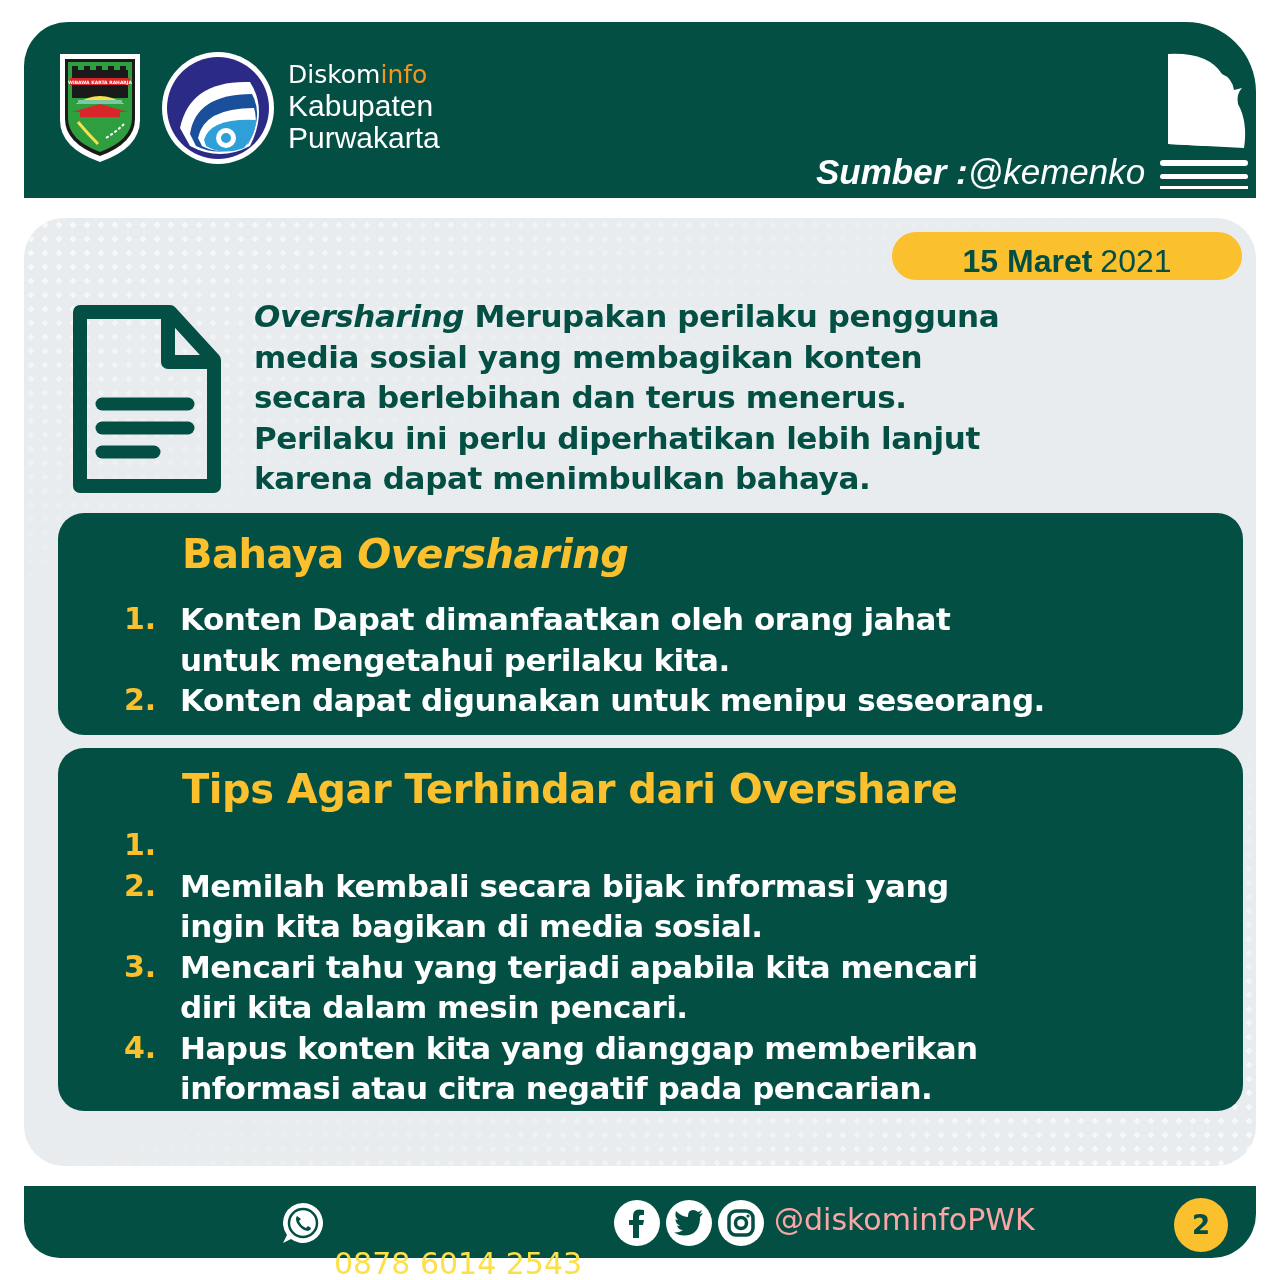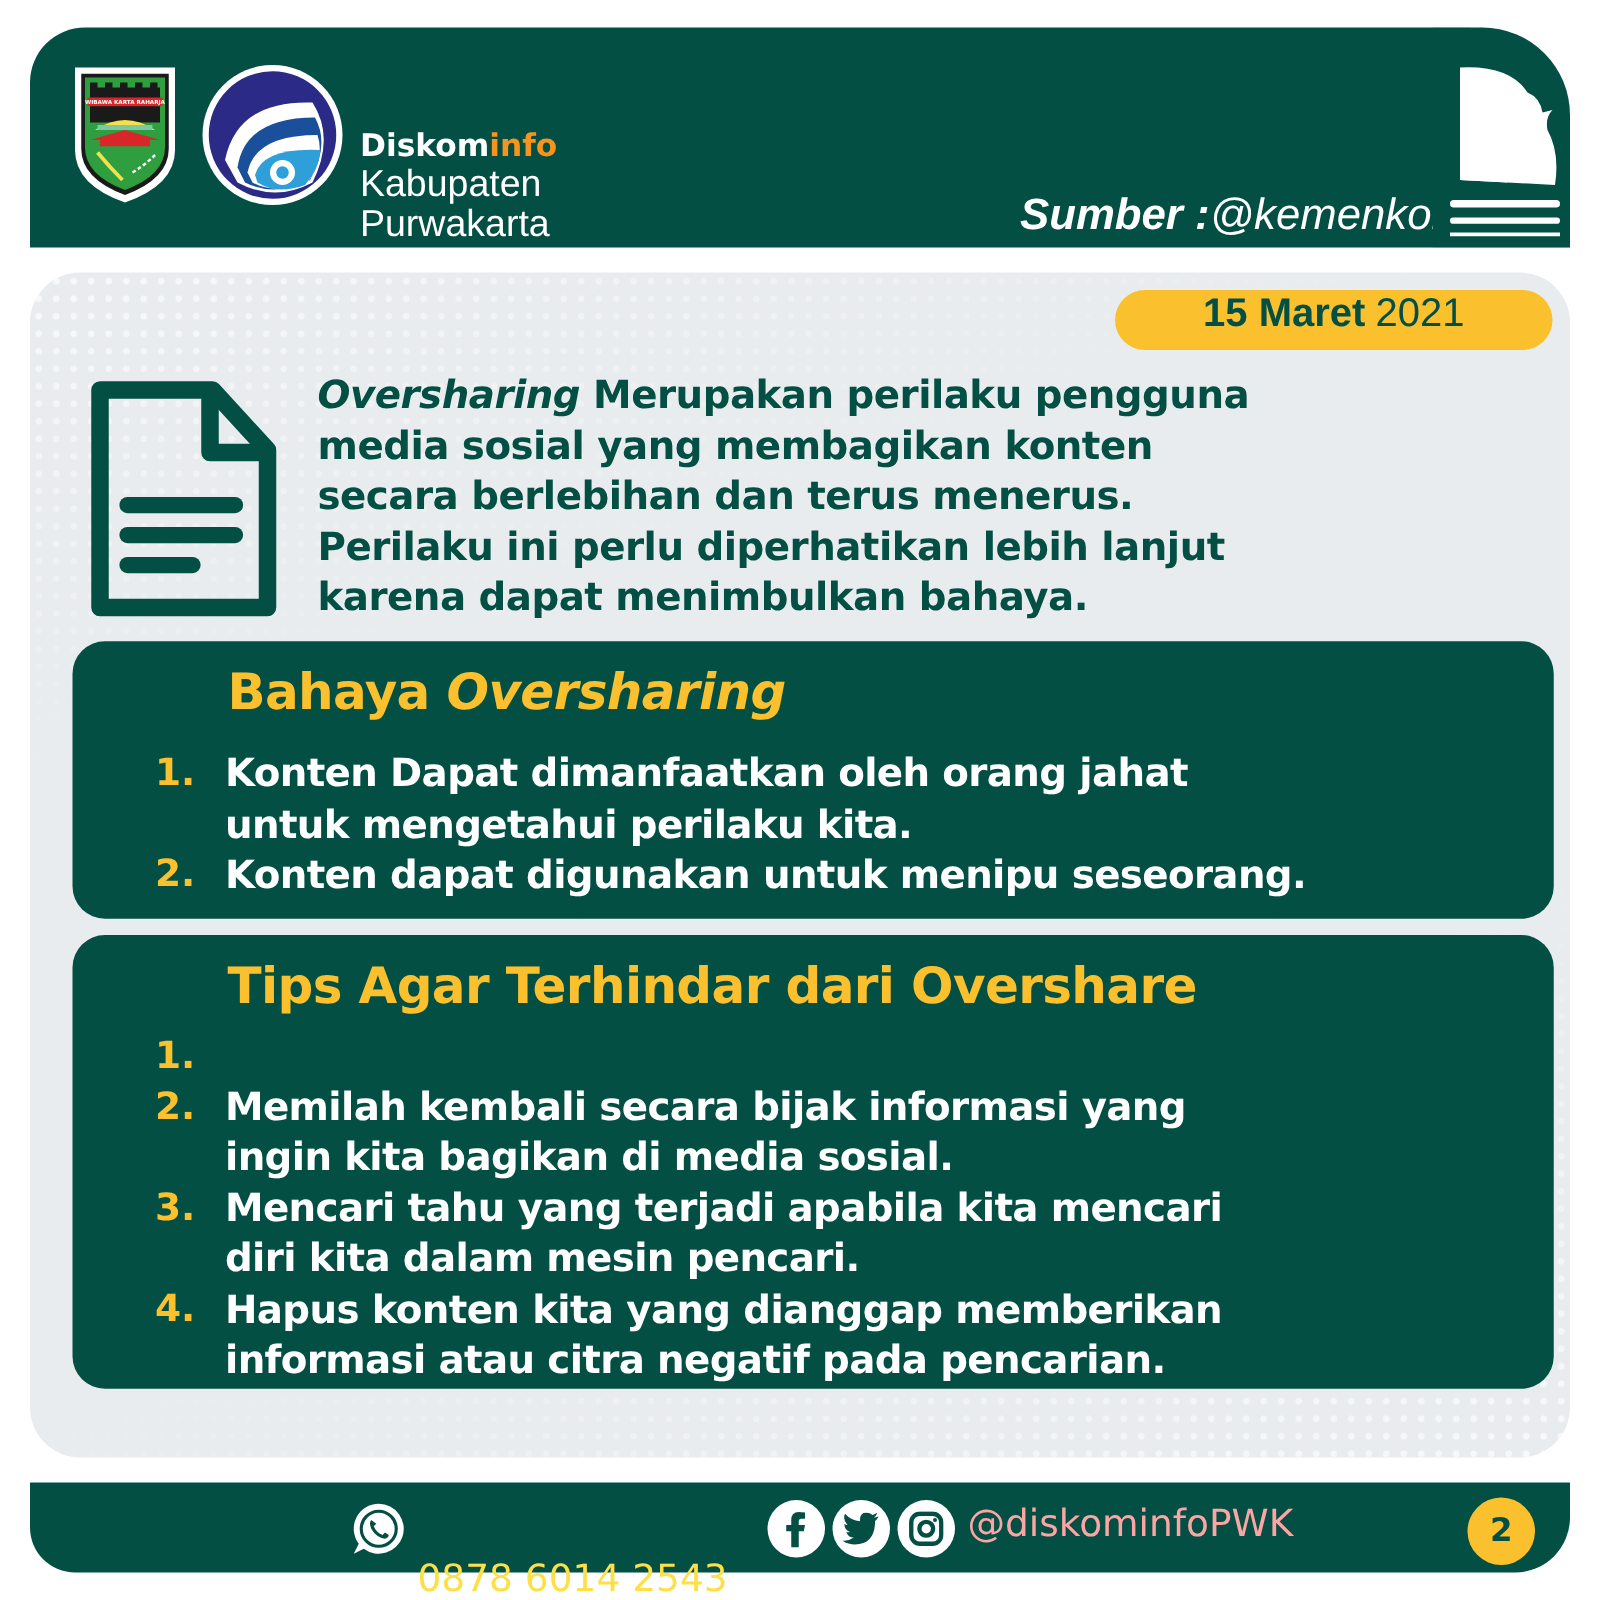--- a/index.html
+++ b/index.html
@@ -7,21 +7,21 @@
     body { position: relative; font-family: "DejaVu Sans", sans-serif; }
 
     .header {
       position: absolute; left: 24px; top: 22px; width: 1232px; height: 176px;
       background: #034f44; border-top-left-radius: 44px; border-top-right-radius: 70px;
       overflow: hidden;
     }
     .logo-shield { position: absolute; left: 30px; top: 26px; width: 92px; height: 118px; }
     .logo-kominfo { position: absolute; left: 136px; top: 28px; width: 116px; height: 116px; }
     .brand { position: absolute; left: 264px; top: 38px; color: #fff; }
-    .brand .b1 { font-family: "DejaVu Sans", sans-serif; font-weight: bold; font-size: 25px; line-height: 30px; margin-top: 42px; }
+    .brand .b1 { font-family: "DejaVu Sans", sans-serif; font-weight: normal; font-size: 25px; line-height: 30px; }
     .brand .b1 .accent { color: #f7941d; }
     .brand .b2 { font-family: "Liberation Sans", sans-serif; font-size: 30px; line-height: 32px; }
     .source {
       position: absolute; left: 792px; top: 130px; color: #fff;
       font-family: "Liberation Sans", sans-serif; font-style: italic; font-size: 35px;
     }
     .source b { font-weight: bold; }
     .deco { position: absolute; right: 0; top: 0; width: 110px; height: 176px; }
 
     .panel {
@@ -31,21 +31,21 @@
     .dots {
       position: absolute; inset: 0;
       background-image: radial-gradient(circle, rgba(255,255,255,0.75) 2.5px, transparent 3px);
       background-size: 14px 14px;
       -webkit-mask-image: linear-gradient(160deg, rgba(0,0,0,0.9) 0%, rgba(0,0,0,0) 30%, rgba(0,0,0,0) 65%, rgba(0,0,0,0.9) 100%);
       mask-image: linear-gradient(160deg, rgba(0,0,0,0.9) 0%, rgba(0,0,0,0) 30%, rgba(0,0,0,0) 65%, rgba(0,0,0,0.9) 100%);
     }
     .date-pill {
       position: absolute; left: 868px; top: 14px; width: 350px; height: 48px;
       background: #fbc02d; border-radius: 24px;
-      display: flex; align-items: flex-start; justify-content: center;
+      display: flex; align-items: flex-end; justify-content: center;
       color: #034f44; font-family: "Liberation Sans", sans-serif; font-size: 32px;
     }
     .date-pill .bold { font-weight: bold; margin-right: 8px; }
 
     .doc-icon { position: absolute; left: 48px; top: 86px; width: 150px; height: 190px; }
 
     .intro {
       position: absolute; left: 230px; top: 78px; width: 880px;
       color: #034f44; font-family: "DejaVu Sans", sans-serif; font-weight: bold;
       font-size: 31px; line-height: 40.5px; letter-spacing: -0.4px;

